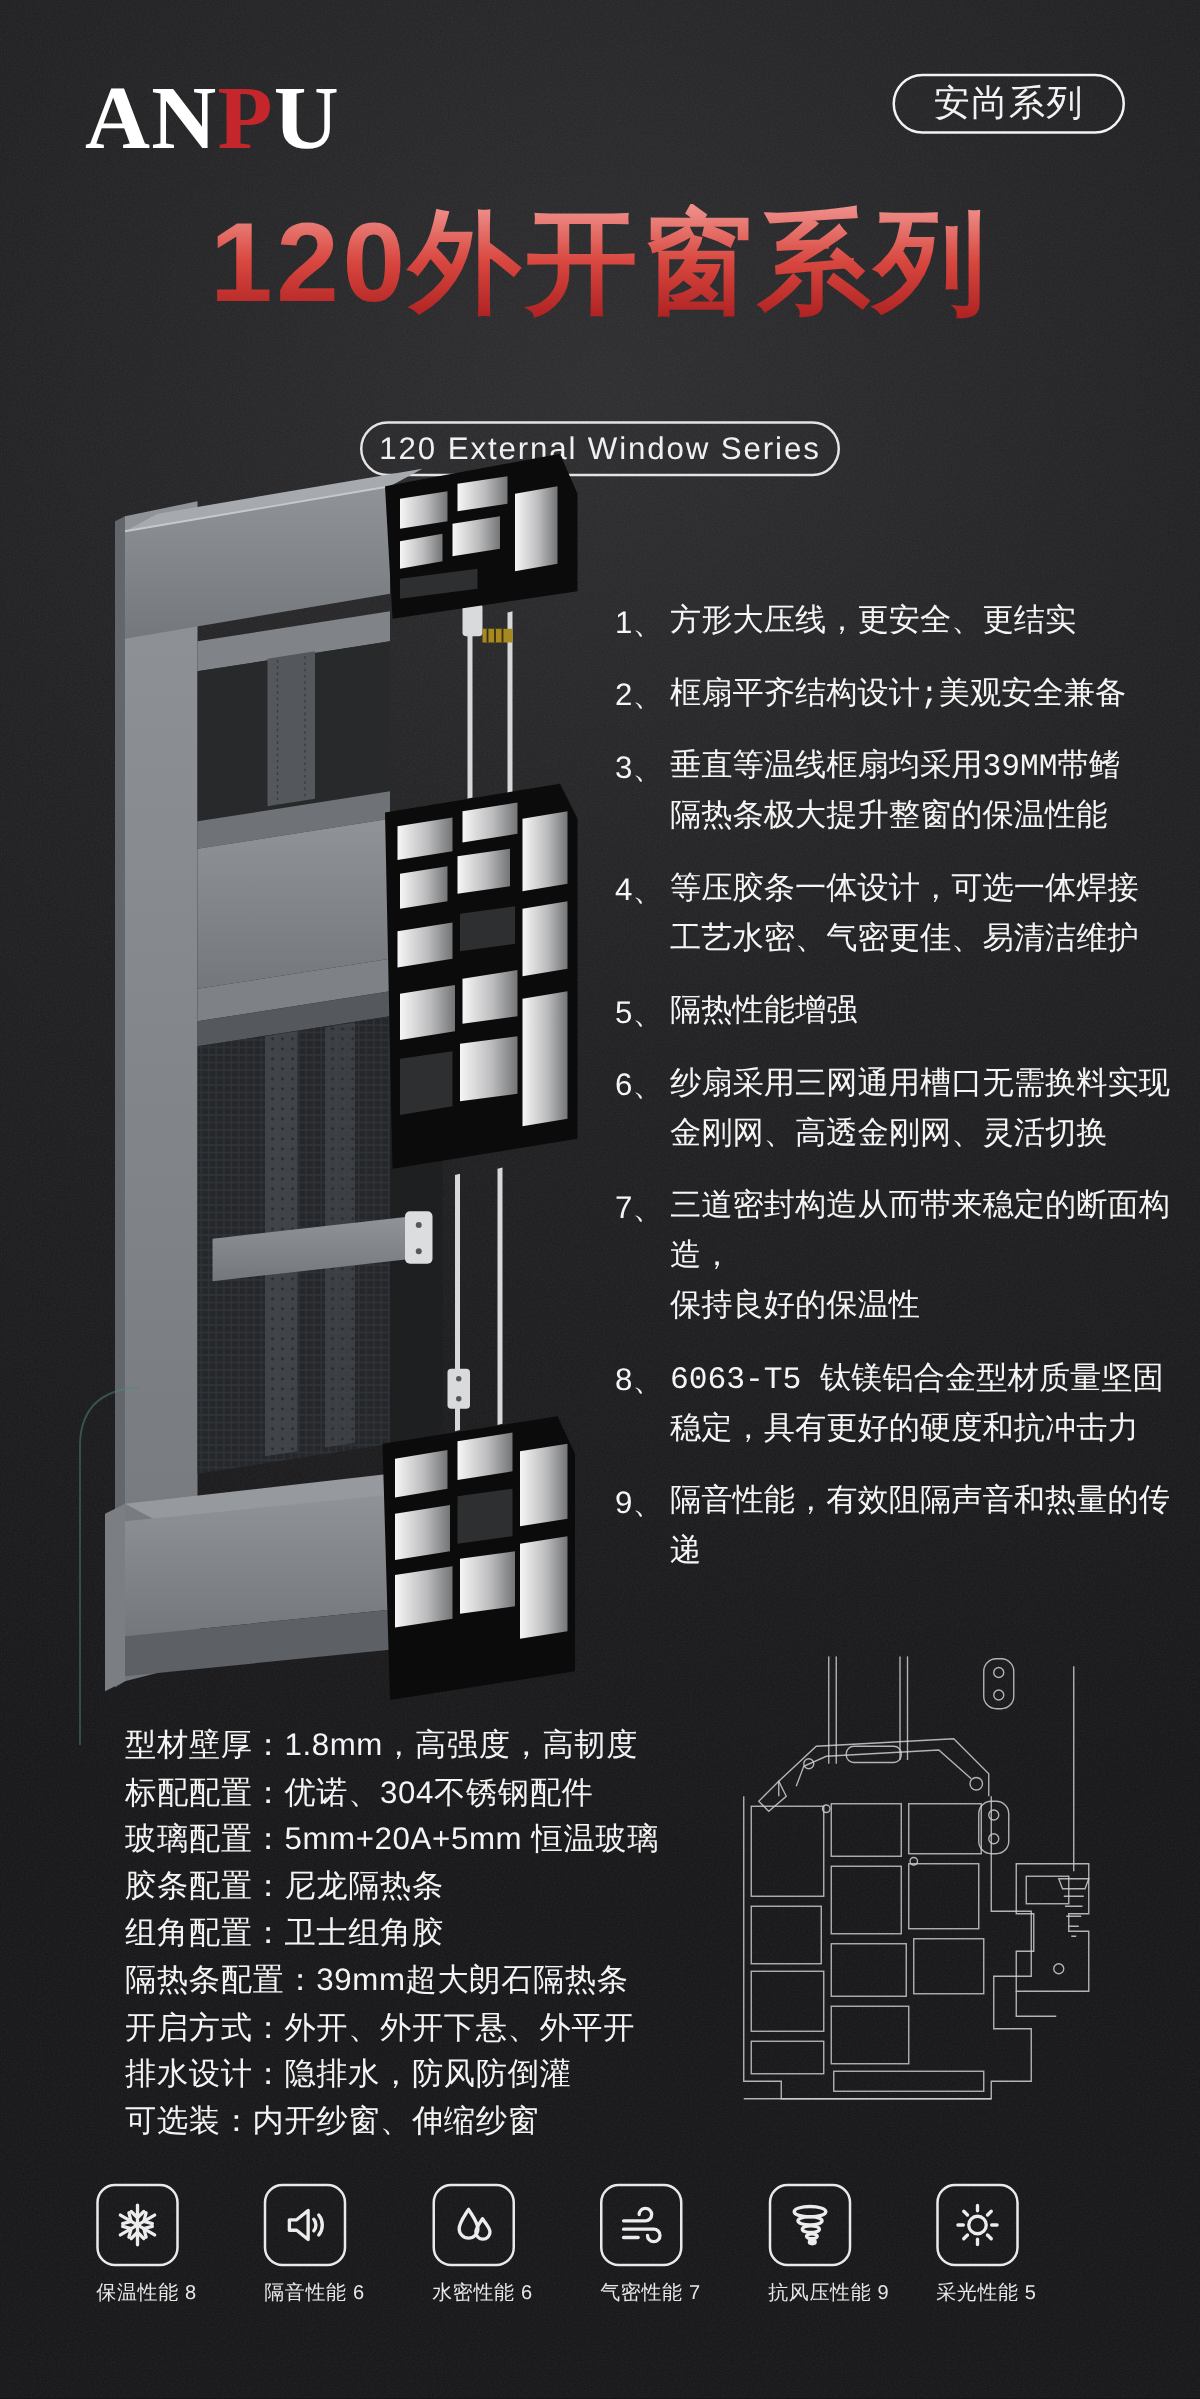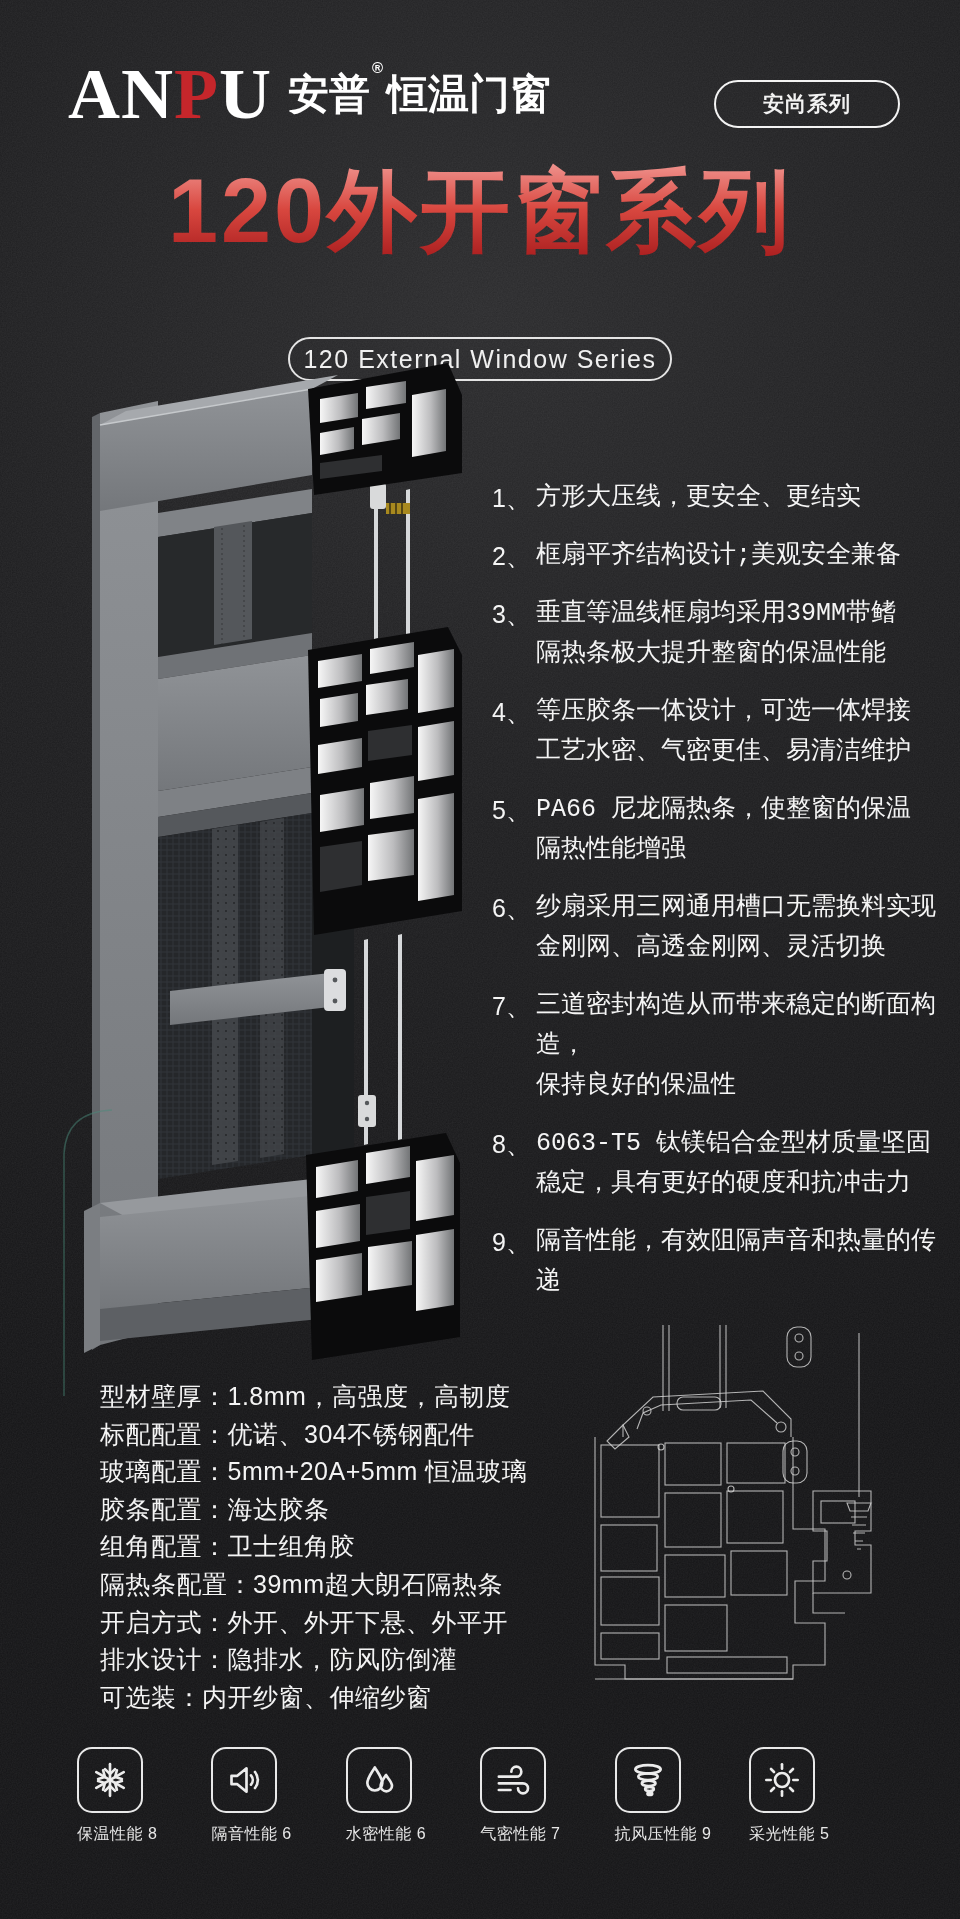--- a/index.html
+++ b/index.html
@@ -10,22 +10,22 @@
   }
   .noise{position:absolute;left:0;top:0;z-index:0;pointer-events:none;}
   .layer{position:absolute;z-index:1;}
 
   
   .logo{left:68px;top:58px;display:flex;align-items:center;}
   .logo-en{font-family:"Liberation Serif","DejaVu Serif",serif;font-weight:bold;font-size:72px;letter-spacing:1px;color:#fff;line-height:1;}
   .logo-en .red{color:#c5262b;}
   .logo-cn{font-weight:bold;font-size:41px;color:#fff;margin-left:16px;line-height:1;}
   .logo-reg{font-size:15px;color:#fff;vertical-align:top;position:relative;top:-14px;margin:0 4px 0 2px;font-weight:bold;}
-  .badge{left:714px;top:80px;width:182px;height:44px;border:2.5px solid #f3f3f3;border-radius:26px;
-    display:flex;align-items:center;justify-content:center;font-size:21px;font-weight:bold;letter-spacing:1px;}
+  .badge{left:714px;top:59px;width:182px;height:44px;border:2.5px solid #f3f3f3;border-radius:26px;
+    display:flex;align-items:center;justify-content:center;font-size:29px;font-weight:normal;letter-spacing:1px;}
 
   
   .title{left:0;top:163px;width:960px;text-align:center;font-size:90px;font-weight:bold;letter-spacing:3px;line-height:1.08;
     background:linear-gradient(180deg,#f0938e 0%,#d8473f 48%,#a91d1e 100%);
     -webkit-background-clip:text;background-clip:text;color:transparent;}
   .subtitle{left:288px;top:337px;width:384px;height:44px;border:2px solid #e4e4e4;border-radius:24px;box-sizing:border-box;
     display:flex;align-items:center;justify-content:center;font-size:25px;letter-spacing:1.5px;color:#f0f0f0;font-weight:normal;}
 
   
   .features{left:492px;top:478px;width:452px;}
@@ -59,21 +59,20 @@
   <svg class="noise" width="960" height="1919" aria-hidden="true">
     <filter id="noiseF">
         <feTurbulence type="fractalNoise" baseFrequency="0.8" numOctaves="2" stitchTiles="stitch"></feTurbulence>
       <feColorMatrix type="matrix" values="0 0 0 0 1  0 0 0 0 1  0 0 0 0 1  0 0 0 0.07 0"></feColorMatrix>
       </filter>
     <rect width="960" height="1919" filter="url(#noiseF)"></rect>
   </svg>
 
   <div class="layer logo">
     <span class="logo-en"><span>AN</span><span class="red">P</span><span>U</span></span>
-    <span class="logo-cn"><span>安普</span><span class="logo-reg">®</span><span>恒温门窗</span></span>
   </div>
   <div class="layer badge">安尚系列</div>
 
   <div class="layer title">120外开窗系列</div>
   <div class="layer subtitle">120 External Window Series</div>
 
   <svg class="render" width="410" height="1005" viewBox="0 0 410 1005" aria-hidden="true">
     <defs>
       <linearGradient id="gV" x1="0" y1="0" x2="0" y2="1">
           <stop offset="0" stop-color="#909397"></stop>
@@ -205,21 +204,20 @@
     <div class="feat">
         <span class="feat-num">4、</span>
         <span class="feat-text">
           <span>等压胶条一体设计，可选一体焊接</span>
           <span>工艺水密、气密更佳、易清洁维护</span>
         </span>
       </div>
     <div class="feat">
         <span class="feat-num">5、</span>
         <span class="feat-text">
-          <span>PA66 尼龙隔热条，使整窗的保温</span>
           <span>隔热性能增强</span>
         </span>
       </div>
     <div class="feat">
         <span class="feat-num">6、</span>
         <span class="feat-text">
           <span>纱扇采用三网通用槽口无需换料实现</span>
           <span>金刚网、高透金刚网、灵活切换</span>
         </span>
       </div>
@@ -242,21 +240,21 @@
         <span class="feat-text">
           <span>隔音性能，有效阻隔声音和热量的传递</span>
         </span>
       </div>
   </div>
 
   <div class="layer specs">
     <div><span>型材壁厚</span><span>：</span><span>1.8mm，高强度，高韧度</span></div>
     <div><span>标配配置</span><span>：</span><span>优诺、304不锈钢配件</span></div>
     <div><span>玻璃配置</span><span>：</span><span>5mm+20A+5mm 恒温玻璃</span></div>
-    <div><span>胶条配置</span><span>：</span><span>海达胶条</span></div>
+    <div><span>胶条配置</span><span>：</span><span>尼龙隔热条</span></div>
     <div><span>组角配置</span><span>：</span><span>卫士组角胶</span></div>
     <div><span>隔热条配置</span><span>：</span><span>39mm超大朗石隔热条</span></div>
     <div><span>开启方式</span><span>：</span><span>外开、外开下悬、外平开</span></div>
     <div><span>排水设计</span><span>：</span><span>隐排水，防风防倒灌</span></div>
     <div><span>可选装</span><span>：</span><span>内开纱窗、伸缩纱窗</span></div>
   </div>
 
   <svg class="cad" width="430" height="392" viewBox="0 0 430 392" aria-hidden="true">
     <path d="M168,0 V86 M174,0 V86 M225,0 V83 M231,0 V83"></path>
     <path d="M128,112 L128,100 L158,72 L268,66 L296,94 L296,112"></path>

